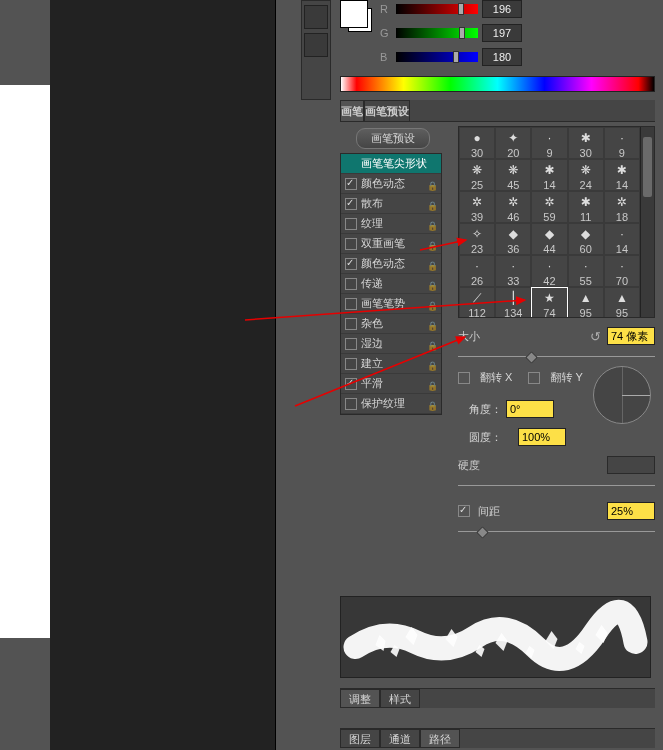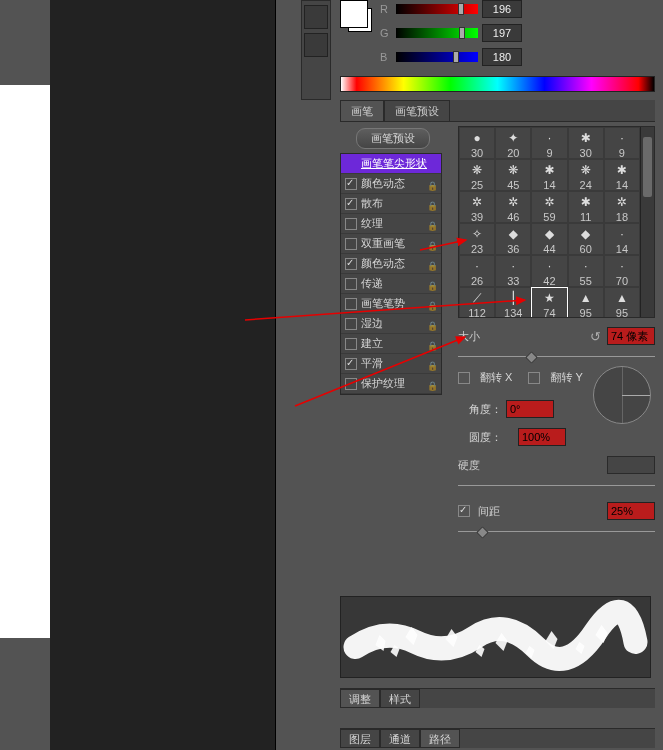--- a/index.html
+++ b/index.html
@@ -15,43 +15,43 @@
 .rgb-row { position: absolute; left: 40px; height: 18px; display: flex; align-items: center; }
 .rgb-row .lab { width: 12px; color: #999; }
 .rgb-slider { width: 82px; height: 10px; position: relative; margin: 0 4px; }
 .rgb-slider.r { background: linear-gradient(to right, #000, #f00); }
 .rgb-slider.g { background: linear-gradient(to right, #000, #0f0); }
 .rgb-slider.b { background: linear-gradient(to right, #000, #00f); }
 .rgb-handle { position: absolute; top: -1px; width: 6px; height: 12px; background: #aaa; border: 1px solid #333; }
 .rgb-val { width: 40px; height: 18px; background: #3a3a3a; border: 1px solid #222; color: #eee; text-align: center; line-height: 16px; }
 .spectrum { position: absolute; left: 0; right: 0; top: 76px; height: 16px; background: linear-gradient(to right, #fff 0%, #f00 5%, #ff0 20%, #0f0 35%, #0ff 50%, #00f 65%, #f0f 80%, #f00 95%, #000 100%); border: 1px solid #222; }
 .tab-strip { position: absolute; left: 8px; top: 100px; right: 8px; height: 22px; display: flex; border-bottom: 1px solid #2a2a2a; background: #454545; }
-.tab { padding: 3px 10px; color: #ccc; background: #454545; border: 1px solid #2a2a2a; border-bottom: none; cursor: pointer; }
+.tab { padding: 3px 0; color: #ccc; background: #454545; border: 1px solid #2a2a2a; border-bottom: none; cursor: pointer; font-weight: bold; }
 .tab.active { background: #535353; }
 .brush-body { position: absolute; left: 8px; top: 124px; right: 8px; bottom: 62px; }
 .preset-btn { display: inline-block; padding: 2px 14px; border: 1px solid #777; border-radius: 9px; background: linear-gradient(#5e5e5e,#454545); margin: 4px 0 4px 16px; cursor: pointer; }
 .dyn-list { width: 102px; border: 1px solid #2a2a2a; background: #454545; }
 .dyn-item { display: flex; align-items: center; height: 20px; padding: 0 4px; border-bottom: 1px solid #3a3a3a; position: relative; }
-.dyn-item.sel { background: #6d28d9; color: #fff; text-decoration: underline; }
+.dyn-item.sel { background: #0f766e; color: #fff; }
 .dyn-chk { width: 12px; height: 12px; border: 1px solid #888; margin-right: 4px; flex: none; position: relative; }
 .dyn-chk.on::after { content: "✓"; position: absolute; left: 0; top: -2px; font-size: 10px; color: #ddd; }
 .dyn-lock { width: 10px; height: 10px; margin-left: auto; opacity: 0.5; }
 .dyn-lock::after { content: "🔒"; font-size: 9px; }
 .brush-grid-wrap { position: absolute; left: 118px; top: 2px; right: 0; height: 192px; border: 1px solid #2a2a2a; background: #454545; display: flex; }
 .brush-grid { flex: 1; display: grid; grid-template-columns: repeat(5, 1fr); grid-auto-rows: 32px; overflow: hidden; }
 .brush-cell { border: 1px solid #3a3a3a; text-align: center; font-size: 9px; color: #c8c8c8; position: relative; cursor: pointer; }
 .brush-cell .glyph { display: block; height: 20px; line-height: 20px; font-size: 12px; color: #ddd; }
 .brush-cell .num { display: block; height: 11px; line-height: 11px; }
 .brush-cell.highlighted { outline: 1px solid #fff; outline-offset: -1px; }
 .brush-scroll { width: 14px; background: #3a3a3a; border-left: 1px solid #222; position: relative; }
 .brush-scroll-thumb { position: absolute; left: 2px; right: 2px; top: 10px; height: 60px; background: #6a6a6a; border-radius: 2px; }
 .settings { position: absolute; left: 118px; top: 200px; right: 0; }
 .set-row { display: flex; align-items: center; height: 24px; margin-bottom: 4px; }
 .set-row .lab { width: 38px; color: #ccc; }
-.num-field { width: 48px; height: 18px; background: #b91c1c; color: #000; border: 1px solid #222; text-align: left; padding-left: 3px; line-height: 16px; }
+.num-field { width: 48px; height: 18px; background: #fde047; color: #000; border: 1px solid #222; text-align: left; padding-left: 3px; line-height: 16px; }
 .gray-field { width: 48px; height: 18px; background: #454545; border: 1px solid #2a2a2a; }
 .thin-slider { width: 100%; height: 10px; position: relative; margin: 2px 0 8px 0; }
 .thin-slider::before { content: ""; position: absolute; left: 0; right: 0; top: 4px; height: 1px; background: #999; }
 .thin-handle { position: absolute; top: 1px; width: 9px; height: 9px; background: #888; transform: rotate(45deg); border: 1px solid #333; }
 .angle-picker { position: absolute; right: 4px; top: 42px; width: 58px; height: 58px; border: 1px solid #888; border-radius: 50%; background: #454545; }
 .angle-picker::after { content: ""; position: absolute; left: 50%; top: 50%; width: 28px; height: 1px; background: #aaa; }
 .angle-picker::before { content: ""; position: absolute; left: 50%; top: 0; width: 1px; height: 100%; background: #666; }
 .chk-row { display: flex; align-items: center; gap: 6px; margin: 6px 0; }
 .brush-preview { position: absolute; left: 8px; bottom: 72px; right: 12px; height: 82px; background: #373737; border: 1px solid #222; overflow: hidden; }
 .brush-preview svg { width: 100%; height: 100%; }
@@ -144,20 +144,25 @@
           <span>传递</span>
           <span class="dyn-lock"></span>
         </div>
       <div class="dyn-item">
           <span class="dyn-chk"></span>
           <span>画笔笔势</span>
           <span class="dyn-lock"></span>
         </div>
       <div class="dyn-item">
           <span class="dyn-chk"></span>
+          <span>杂色</span>
+          <span class="dyn-lock"></span>
+        </div>
+      <div class="dyn-item">
+          <span class="dyn-chk"></span>
           <span>湿边</span>
           <span class="dyn-lock"></span>
         </div>
       <div class="dyn-item">
           <span class="dyn-chk"></span>
           <span>建立</span>
           <span class="dyn-lock"></span>
         </div>
       <div class="dyn-item">
           <span class="dyn-chk on"></span>

